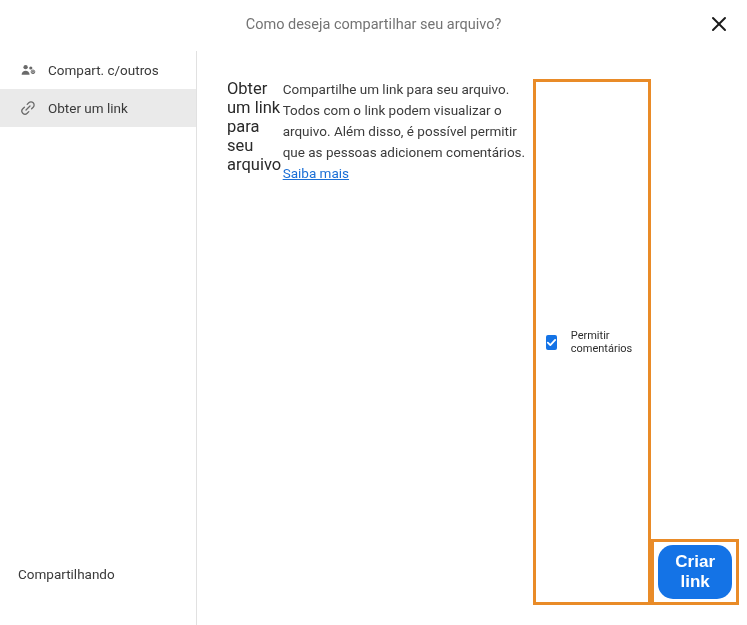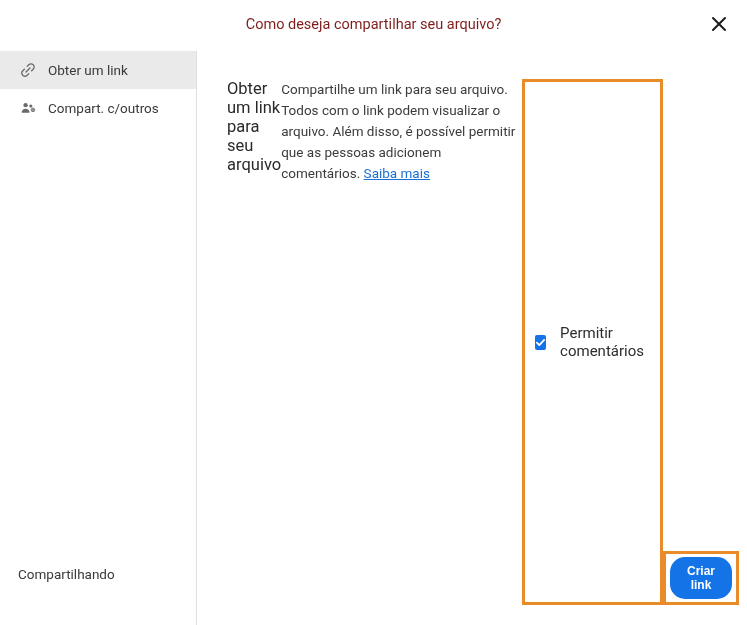--- a/index.html
+++ b/index.html
@@ -19,21 +19,21 @@
     }
     .header {
       display: flex;
       align-items: center;
       justify-content: center;
       position: relative;
       padding: 16px 20px 18px 20px;
     }
     .header-title {
       font-size: 14.5px;
-      color: #7f1d1d;
+      color: #737373;
       font-weight: 400;
     }
     .close-btn {
       position: absolute;
       right: 18px;
       top: 14px;
       width: 20px;
       height: 20px;
       cursor: pointer;
       display: flex;
@@ -127,40 +127,40 @@
       align-items: center;
       justify-content: center;
       cursor: pointer;
       margin-left: 4px;
     }
     .checkbox-box svg {
       width: 11px;
       height: 11px;
     }
     .checkbox-label {
-      font-size: 15px;
+      font-size: 11px;
       color: #2d2d2d;
     }
     .main-footer {
       margin-top: auto;
       display: flex;
       justify-content: flex-end;
     }
     .primary-btn-outline {
       border: 3px solid #e98b28;
       padding: 3px 4px;
       display: inline-flex;
     }
     .primary-btn {
       background: #1473e6;
       color: #ffffff;
       border: none;
       border-radius: 15px;
       padding: 7px 17px;
-      font-size: 12px;
+      font-size: 17px;
       font-weight: 600;
       cursor: pointer;
     }
   </style>
 </head>
 <body>
 
 <div class="header">
   <div class="header-title">Como deseja compartilhar seu arquivo?</div>
   <div class="close-btn">
@@ -168,43 +168,43 @@
       <line x1="2" y1="2" x2="14" y2="14" stroke="#1a1a1a" stroke-width="2" stroke-linecap="round"></line>
       <line x1="14" y1="2" x2="2" y2="14" stroke="#1a1a1a" stroke-width="2" stroke-linecap="round"></line>
     </svg>
   </div>
 </div>
 
 <div class="body">
 
   <div class="sidebar">
     <div class="sidebar-items">
-      <div class="sidebar-item active">
-        <span class="sidebar-icon">
-          <svg viewBox="0 0 20 20" width="16" height="16">
-            <path d="M7.5 12.5 L12.5 7.5" stroke="#6a6a6a" stroke-width="1.6" fill="none" stroke-linecap="round"></path>
-            <path d="M9 5.5 L11 3.5 A3 3 0 0 1 16.5 9 L14.5 11" stroke="#6a6a6a" stroke-width="1.6" fill="none" stroke-linecap="round"></path>
-            <path d="M11 14.5 L9 16.5 A3 3 0 0 1 3.5 11 L5.5 9" stroke="#6a6a6a" stroke-width="1.6" fill="none" stroke-linecap="round"></path>
-          </svg>
-        </span>
-        <span>Obter um link</span>
-      </div>
       <div class="sidebar-item">
         <span class="sidebar-icon">
           <svg viewBox="0 0 20 20" width="16" height="16">
             <circle cx="7" cy="6.5" r="2.7" fill="#6a6a6a"></circle>
             <path d="M2 16 C2 12.5 4.5 10.8 7 10.8 C9.5 10.8 12 12.5 12 16 Z" fill="#6a6a6a"></path>
             <circle cx="13.5" cy="7.5" r="2" fill="#6a6a6a"></circle>
             <circle cx="16.2" cy="12.3" r="2.3" fill="none" stroke="#6a6a6a" stroke-width="1.2"></circle>
             <line x1="16.2" y1="10.9" x2="16.2" y2="13.7" stroke="#6a6a6a" stroke-width="1.2"></line>
             <line x1="14.8" y1="12.3" x2="17.6" y2="12.3" stroke="#6a6a6a" stroke-width="1.2"></line>
           </svg>
         </span>
         <span>Compart. c/outros</span>
       </div>
+      <div class="sidebar-item active">
+        <span class="sidebar-icon">
+          <svg viewBox="0 0 20 20" width="16" height="16">
+            <path d="M7.5 12.5 L12.5 7.5" stroke="#6a6a6a" stroke-width="1.6" fill="none" stroke-linecap="round"></path>
+            <path d="M9 5.5 L11 3.5 A3 3 0 0 1 16.5 9 L14.5 11" stroke="#6a6a6a" stroke-width="1.6" fill="none" stroke-linecap="round"></path>
+            <path d="M11 14.5 L9 16.5 A3 3 0 0 1 3.5 11 L5.5 9" stroke="#6a6a6a" stroke-width="1.6" fill="none" stroke-linecap="round"></path>
+          </svg>
+        </span>
+        <span>Obter um link</span>
+      </div>
     </div>
     <div class="sidebar-spacer"></div>
     <div class="sidebar-footer">
       <div>Compartilhando</div>
     </div>
   </div>
 
   <div class="main">
     <div class="main-title">Obter um link para seu arquivo</div>
     <div class="main-description">

